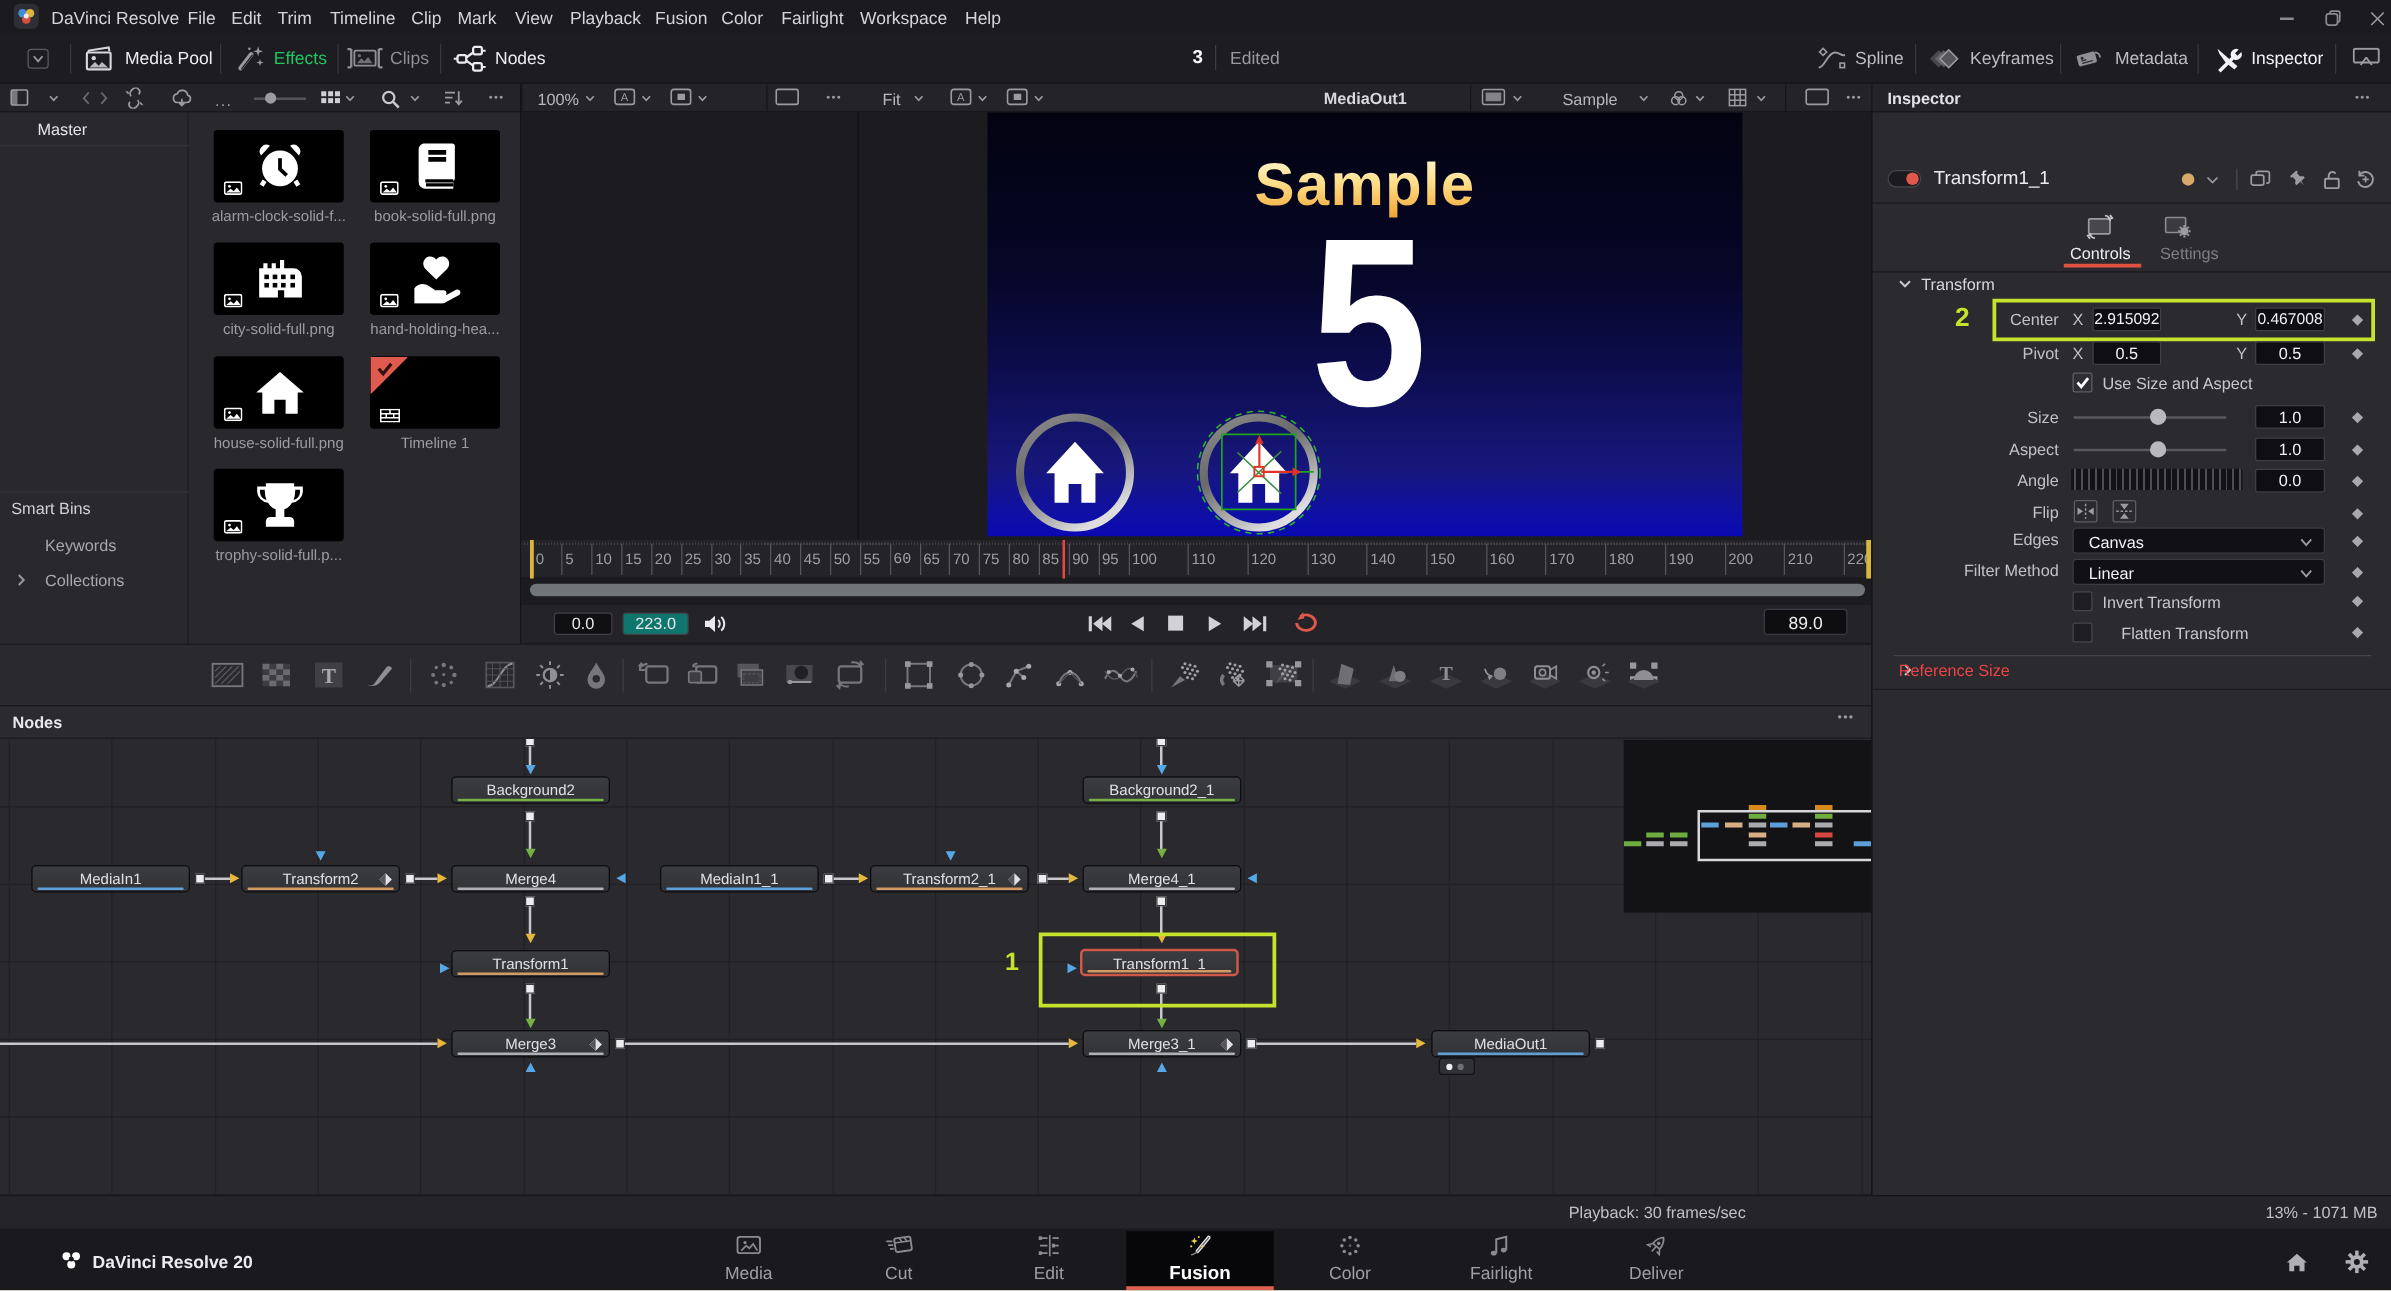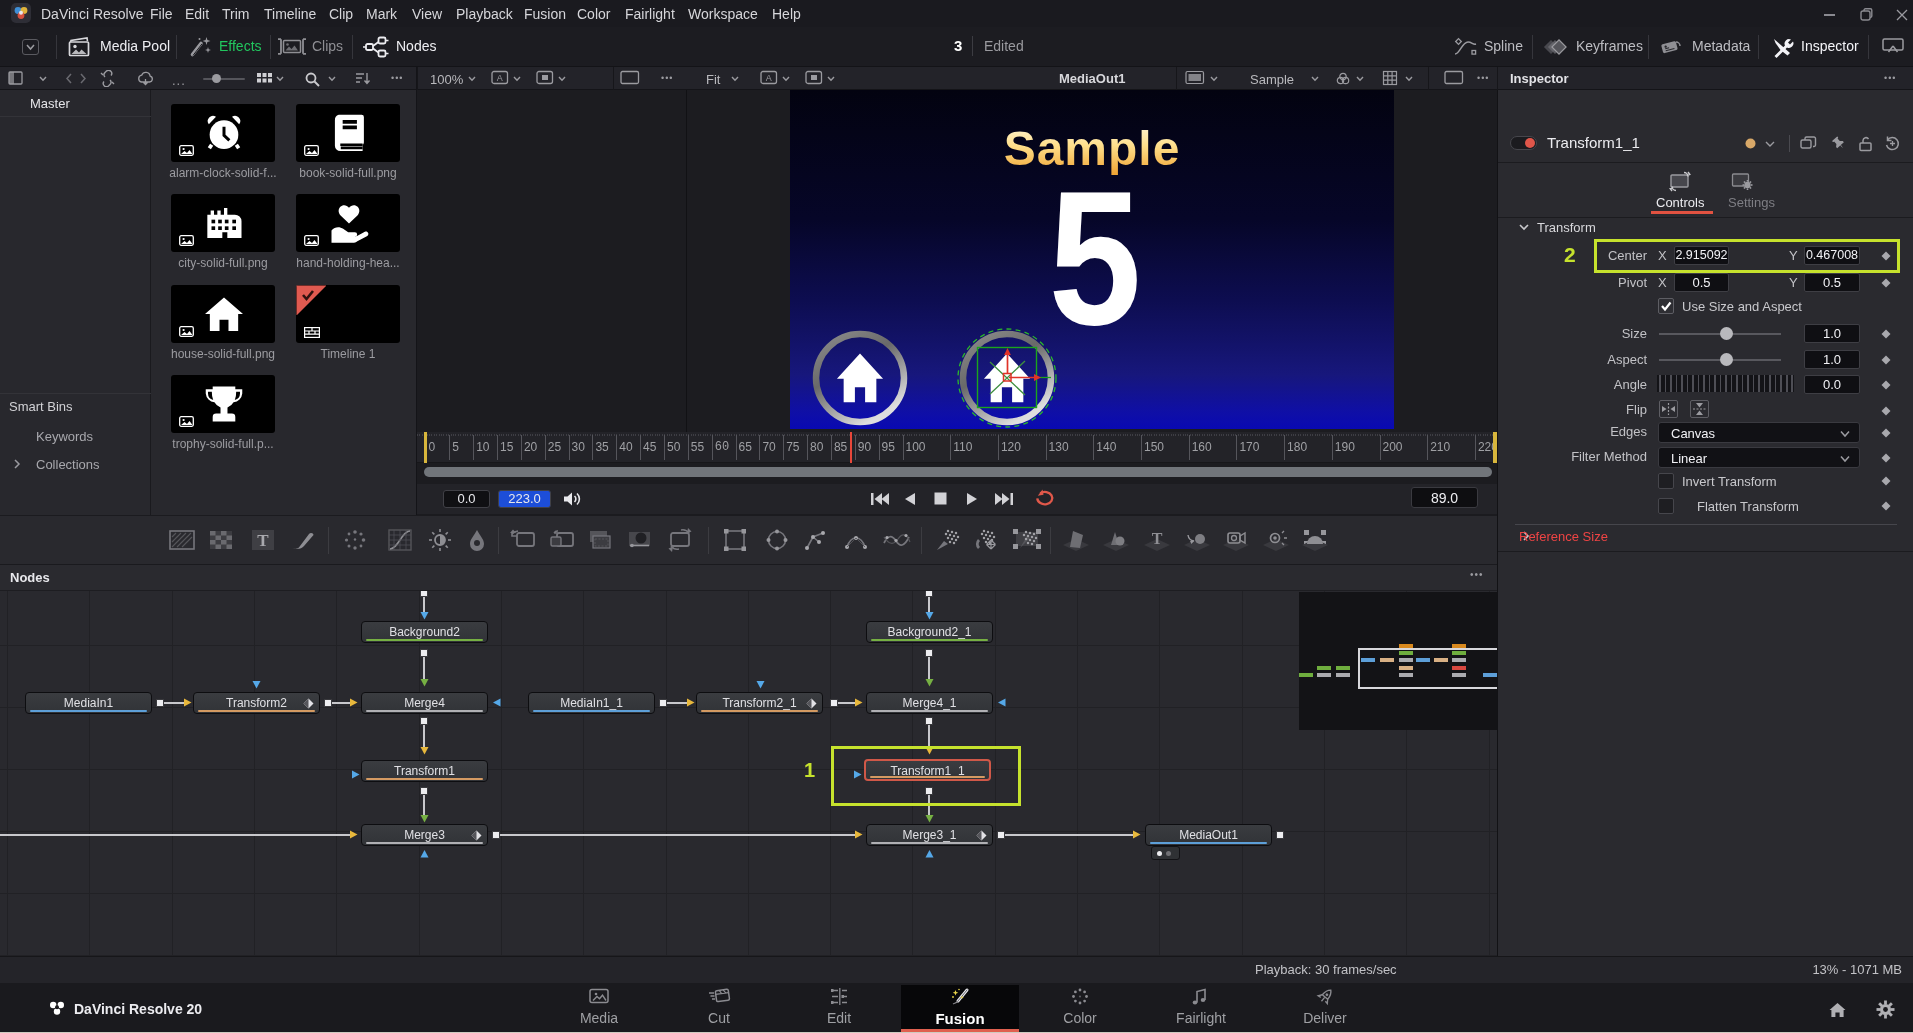--- a/index.html
+++ b/index.html
@@ -554,21 +554,21 @@
       <div class="abs" style="left:1057.9px;top:3px;width:1px;height:25px;background:#55555b;"></div>
       <div class="abs" style="left:1060.9px;top:8px;font-size:12px;color:#9fa0a4;">220</div>
     </div>
 <div class="abs " style="left:424px;top:432px;width:3px;height:31px;background:#d8b63c;"></div>
 <div class="abs " style="left:1493px;top:432px;width:4px;height:31px;background:#d8b63c;"></div>
 <div class="abs " style="left:849.5px;top:432px;width:2.5px;height:31px;background:#e8473a;"></div>
 <div class="abs " style="left:417px;top:463px;width:1080px;height:21px;background:#1c1c20;"></div>
 <div class="abs " style="left:424px;top:467px;width:1068px;height:10px;background:#71757a;border-radius:5px;"></div>
 <div class="abs " style="left:417px;top:484px;width:1080px;height:31px;background:#232328;border-bottom:1px solid #1b1b1f;"></div>
 <div class="abs " style="left:443px;top:490px;width:47px;height:18px;background:#101013;border:1px solid #404046;border-radius:3px;color:#e8e8ec;font-size:13px;text-align:center;line-height:16px;">0.0</div>
-<div class="abs " style="left:498px;top:490px;width:53px;height:18px;background:#1d4ed8;border:1px solid #404046;border-radius:3px;color:#e8e8ec;font-size:13px;text-align:center;line-height:16px;">223.0</div>
+<div class="abs " style="left:498px;top:490px;width:53px;height:18px;background:#0f766e;border:1px solid #404046;border-radius:3px;color:#e8e8ec;font-size:13px;text-align:center;line-height:16px;">223.0</div>
 <div class="abs" style="left:561px;top:489px;white-space:nowrap;">
       <svg width="22" height="20" viewBox="0 0 22 20">
         <path d="M3 7.5 h3.5 L11 3.5 v13 L6.5 12.5 H3Z" fill="#e8e8ec"></path>
         <path d="M13.5 7 a4 4 0 0 1 0 6 M16 4.5 a7.5 7.5 0 0 1 0 11" stroke="#e8e8ec" stroke-width="1.6" fill="none"></path>
       </svg>
     </div>
 <div class="abs" style="left:869px;top:491px;white-space:nowrap;">
       <svg width="21" height="16" viewBox="0 0 21 16">
         <path d="M2 2 h2.5 v12 H2Z" fill="#d2d2d6"></path>
         <path d="M13 2 v12 L5.5 8Z" fill="#d2d2d6"></path>

